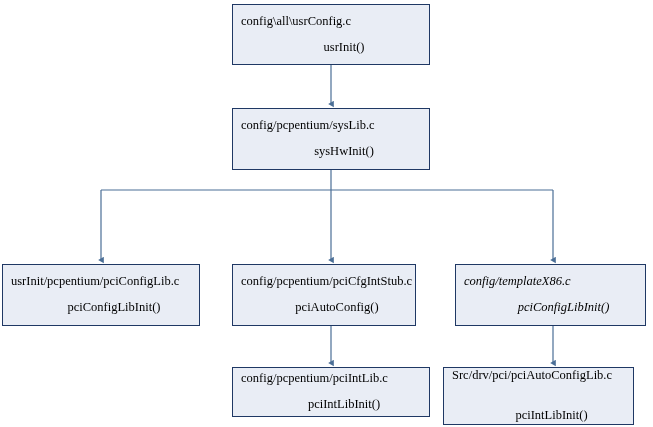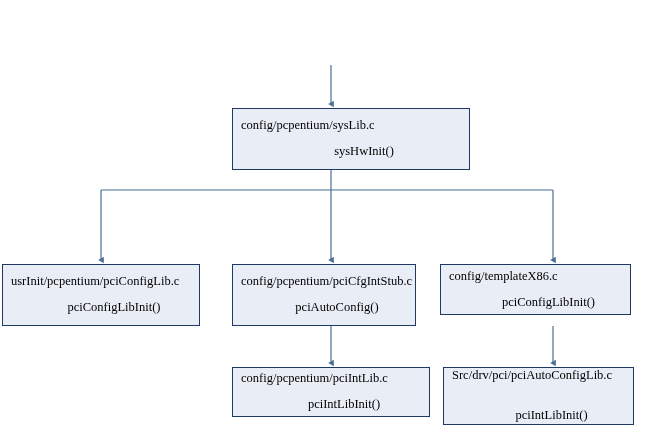--- a/index.html
+++ b/index.html
@@ -72,37 +72,41 @@
 
     <line x1="331" y1="190" x2="331" y2="260" stroke="#4a6e96" stroke-width="1.2" marker-end="url(#arrowhead)"></line>
 
     <line x1="553" y1="190" x2="553" y2="260" stroke="#4a6e96" stroke-width="1.2" marker-end="url(#arrowhead)"></line>
 
     <line x1="331" y1="326" x2="331" y2="363" stroke="#4a6e96" stroke-width="1.2" marker-end="url(#arrowhead)"></line>
 
     <line x1="553" y1="326" x2="553" y2="363" stroke="#4a6e96" stroke-width="1.2" marker-end="url(#arrowhead)"></line>
   </svg>
 
+  <div class="node" style="left:232px; top:4px; width:198px; height:61px;">
+    <div class="file">config\all\usrConfig.c</div>
+    <div class="func">usrInit()</div>
+  </div>
 
-  <div class="node" style="left:232px; top:108px; width:238px; height:62px;">
+  <div class="node" style="left:232px; top:108px; width:198px; height:62px;">
     <div class="file">config/pcpentium/sysLib.c</div>
     <div class="func">sysHwInit()</div>
   </div>
 
   <div class="node" style="left:2px; top:264px; width:198px; height:62px;">
     <div class="file">usrInit/pcpentium/pciConfigLib.c</div>
     <div class="func">pciConfigLibInit()</div>
   </div>
 
   <div class="node" style="left:232px; top:264px; width:184px; height:62px;">
     <div class="file">config/pcpentium/pciCfgIntStub.c</div>
     <div class="func">pciAutoConfig()</div>
   </div>
 
-  <div class="node" style="left:440px; top:264px; width:191px; height:51px;">
+  <div class="node" style="left:455px; top:264px; width:191px; height:62px;font-style:italic;">
     <div class="file">config/templateX86.c</div>
     <div class="func">pciConfigLibInit()</div>
   </div>
 
   <div class="node" style="left:232px; top:367px; width:198px; height:50px;">
     <div class="file">config/pcpentium/pciIntLib.c</div>
     <div class="func">pciIntLibInit()</div>
   </div>
 
   <div class="node" style="left:443px; top:367px; width:191px; height:58px;justify-content:space-between;">

